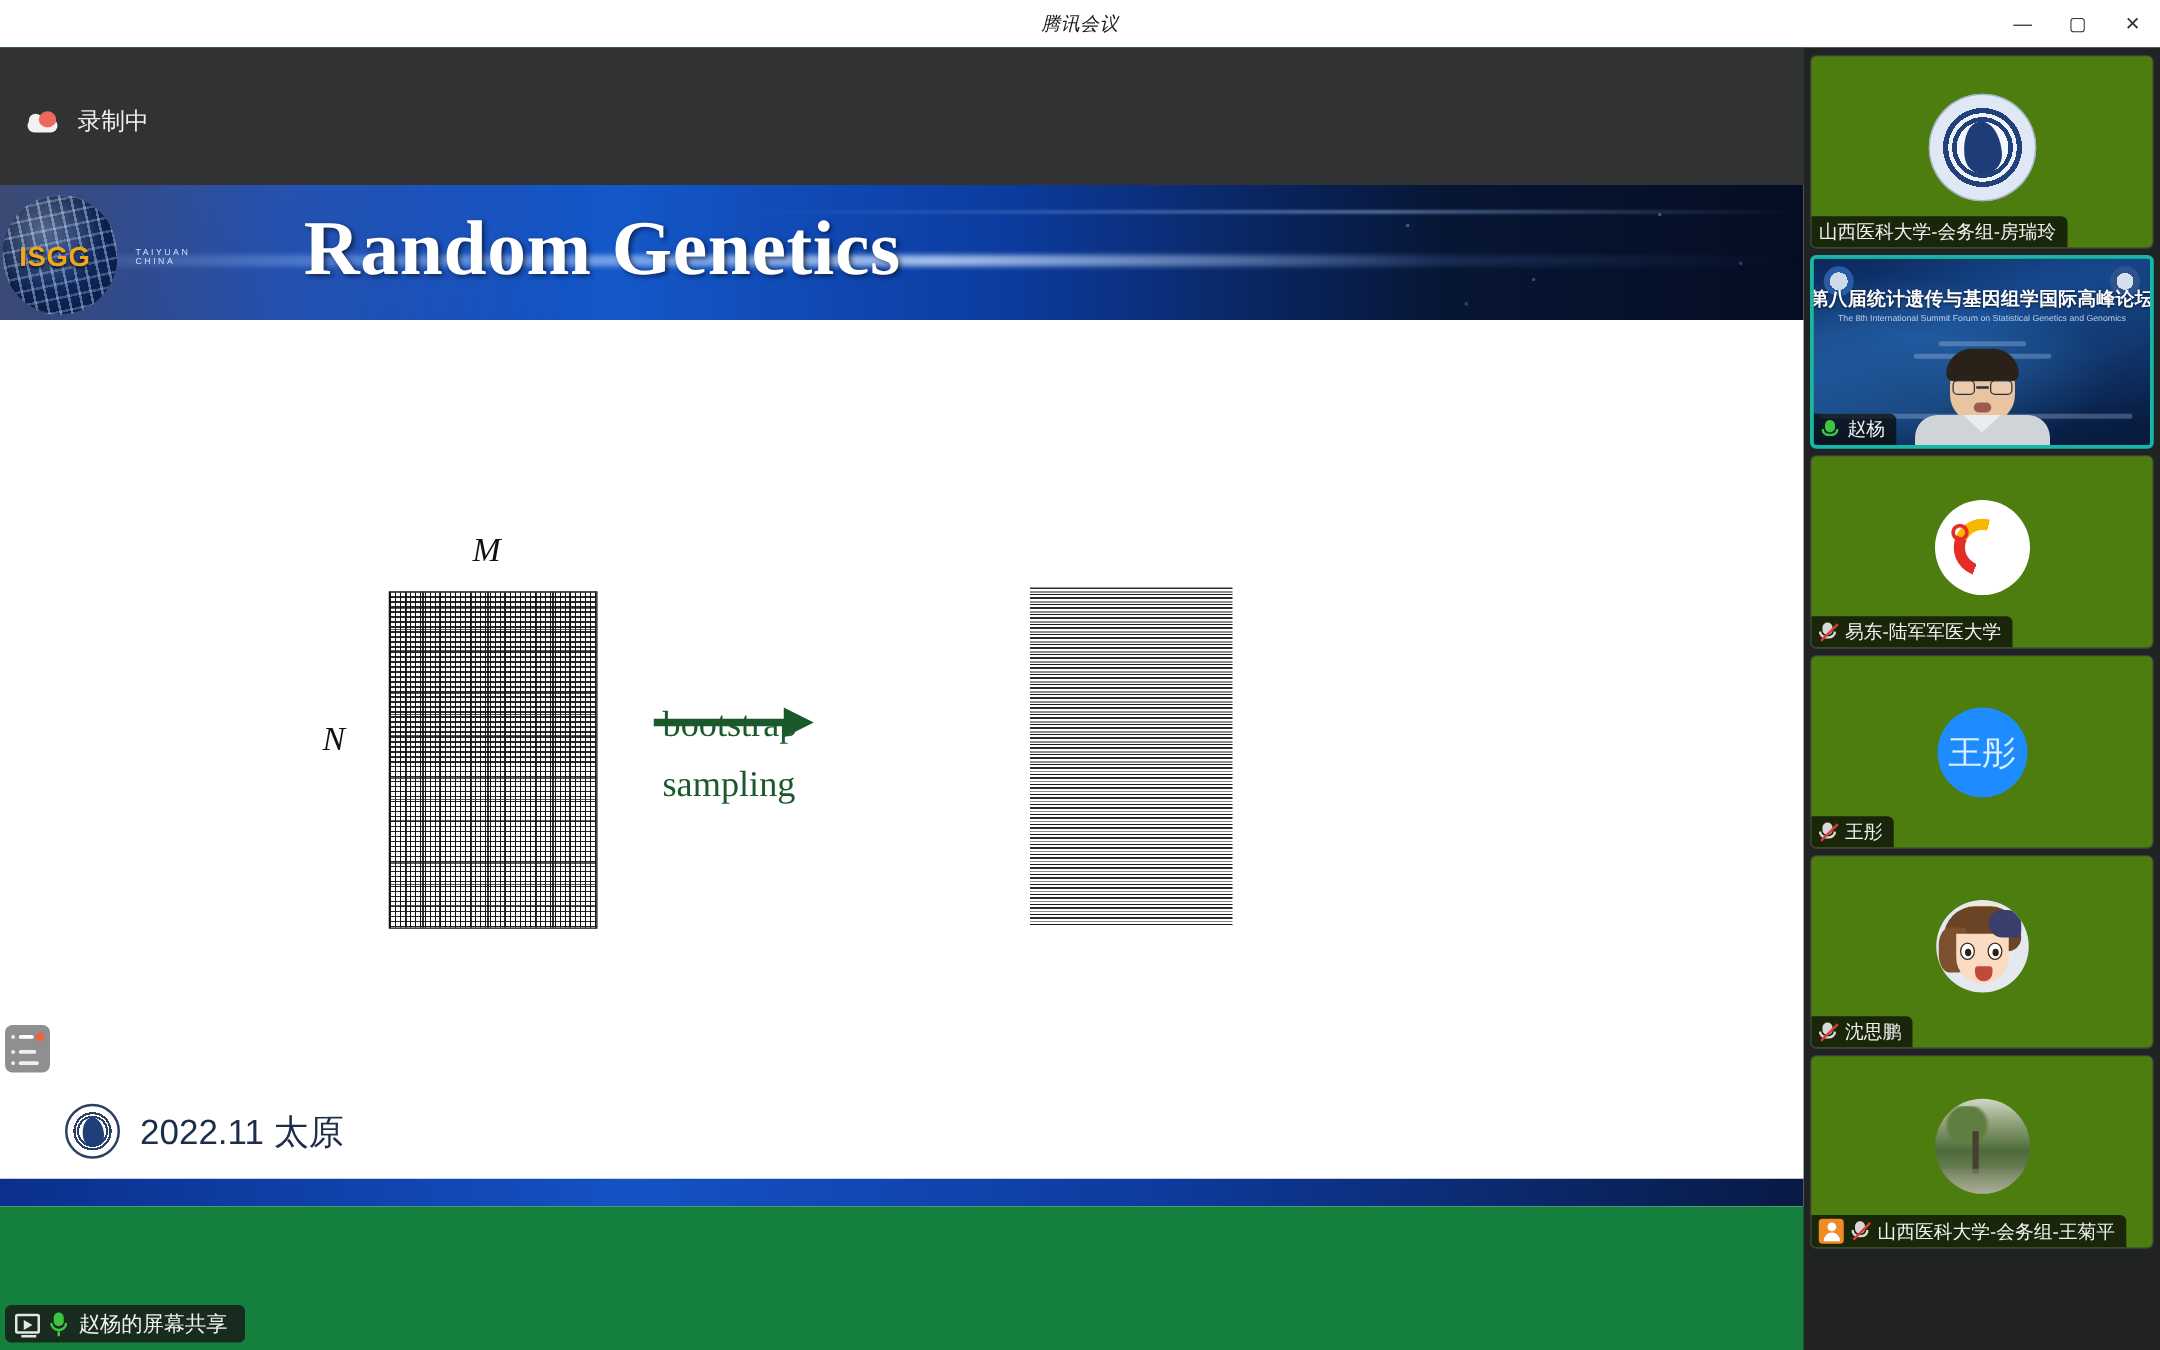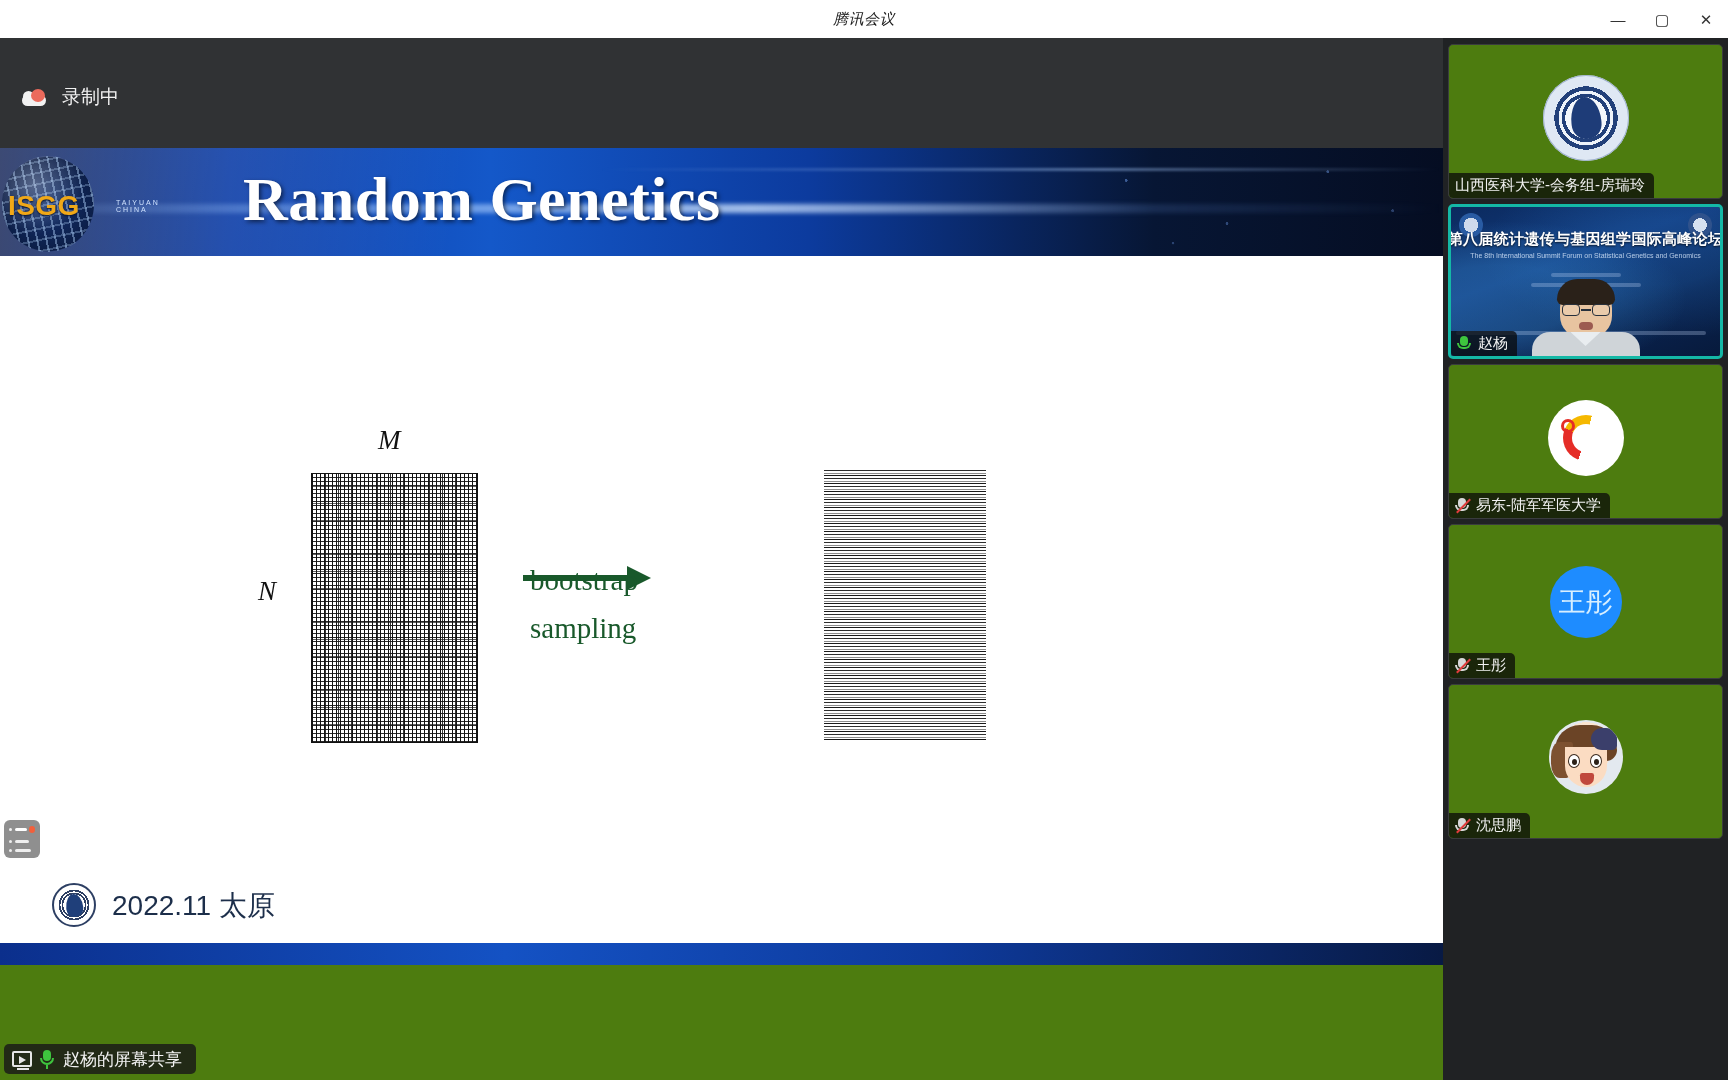--- a/index.html
+++ b/index.html
@@ -42,21 +42,21 @@
   .stage {
     position: absolute; top: 38px; left: 0;
     width: 1728px; height: 1042px;
     background: #2b2d2f;
   }
 
   
   .share-region {
     position: absolute; top: 0; left: 0;
     width: 1443px; height: 1042px;
-    background: #4d7c0f;
+    background: #15803d;
   }
 
   .rec-bar {
     position: absolute; top: 0; left: 0;
     width: 1443px; height: 117px;
     background: #303234;
     display: flex; align-items: center;
   }
   .rec-inner { display: flex; align-items: center; margin-left: 20px; }
   .cloud-icon { position: relative; width: 28px; height: 20px; margin-right: 14px; }
@@ -122,21 +122,21 @@
       repeating-linear-gradient(-12deg, rgba(180,215,255,.30) 0 2px, transparent 2px 11px),
       radial-gradient(circle at 50% 50%, #13316f 0%, #0a1c45 70%, rgba(10,28,69,0) 72%);
     opacity: .95;
   }
   .isgg-year {
     position: relative; font-size: 16px; font-weight: bold;
     font-family: "Liberation Sans", sans-serif; color: #ffffff;
     text-shadow: 0 1px 2px #05122f; line-height: 1; margin-top: 16px;
   }
   .isgg-name {
-    position: relative; font-size: 28px; font-weight: bold; letter-spacing: .5px;
+    position: relative; font-size: 22px; font-weight: bold; letter-spacing: .5px;
     color: #f0a818; text-shadow: 0 1px 2px #05122f; line-height: 1; margin-top: 4px;
   }
   .isgg-sub {
     position: relative; font-size: 7px; color: #cfe2ff; margin-top: 4px; letter-spacing: 2px;
   }
   .slide-title {
     position: absolute; left: 243px; top: 16px;
     font-family: "Liberation Serif", "DejaVu Serif", serif;
     font-weight: bold; font-size: 62px; color: #ffffff;
     text-shadow: 2px 2px 4px rgba(0,0,0,.55);
@@ -679,16 +679,32 @@
         <div class="tile-name">
           <div class="mic-mute">
               <div class="cap"></div>
               <div class="arc"></div>
               <div class="slash"></div>
             </div>
           <div class="txt">沈思鹏</div>
         </div>
       </div>
 
+      <div class="tile">
+        <div class="scene-av">
+          <div class="canopy"></div>
+            <div class="trunk"></div>
+            <div class="path"></div>
+        </div>
+        <div class="tile-name">
+          <div class="host-badge"></div>
+          <div class="mic-mute">
+              <div class="cap"></div>
+              <div class="arc"></div>
+              <div class="slash"></div>
+            </div>
+          <div class="txt">山西医科大学-会务组-王菊平</div>
+        </div>
+      </div>
 
     </div>
   </div>
 </div>
 
 </body></html>

